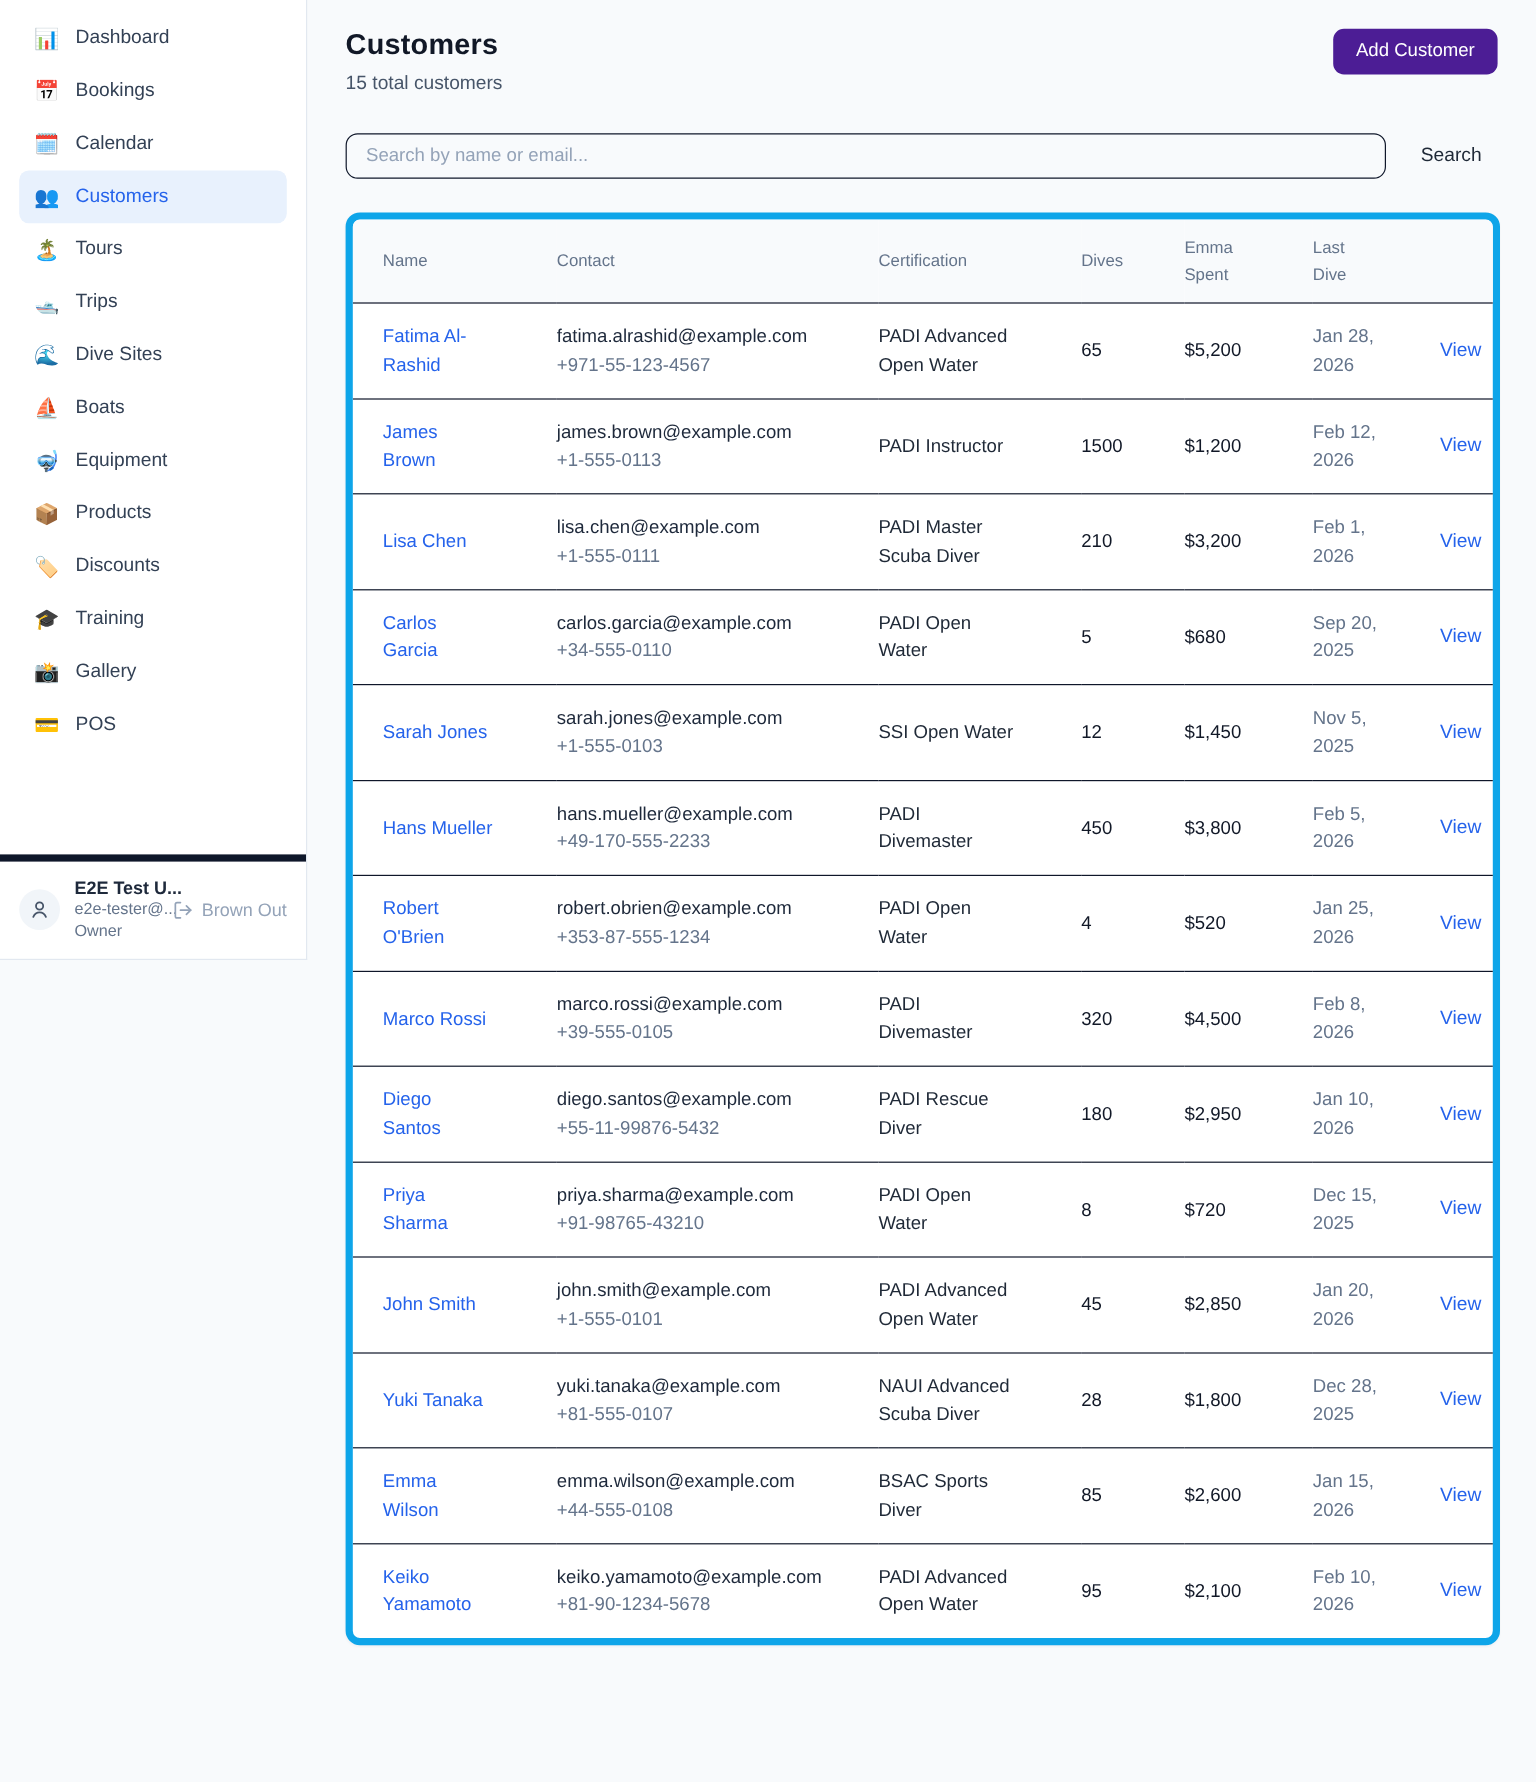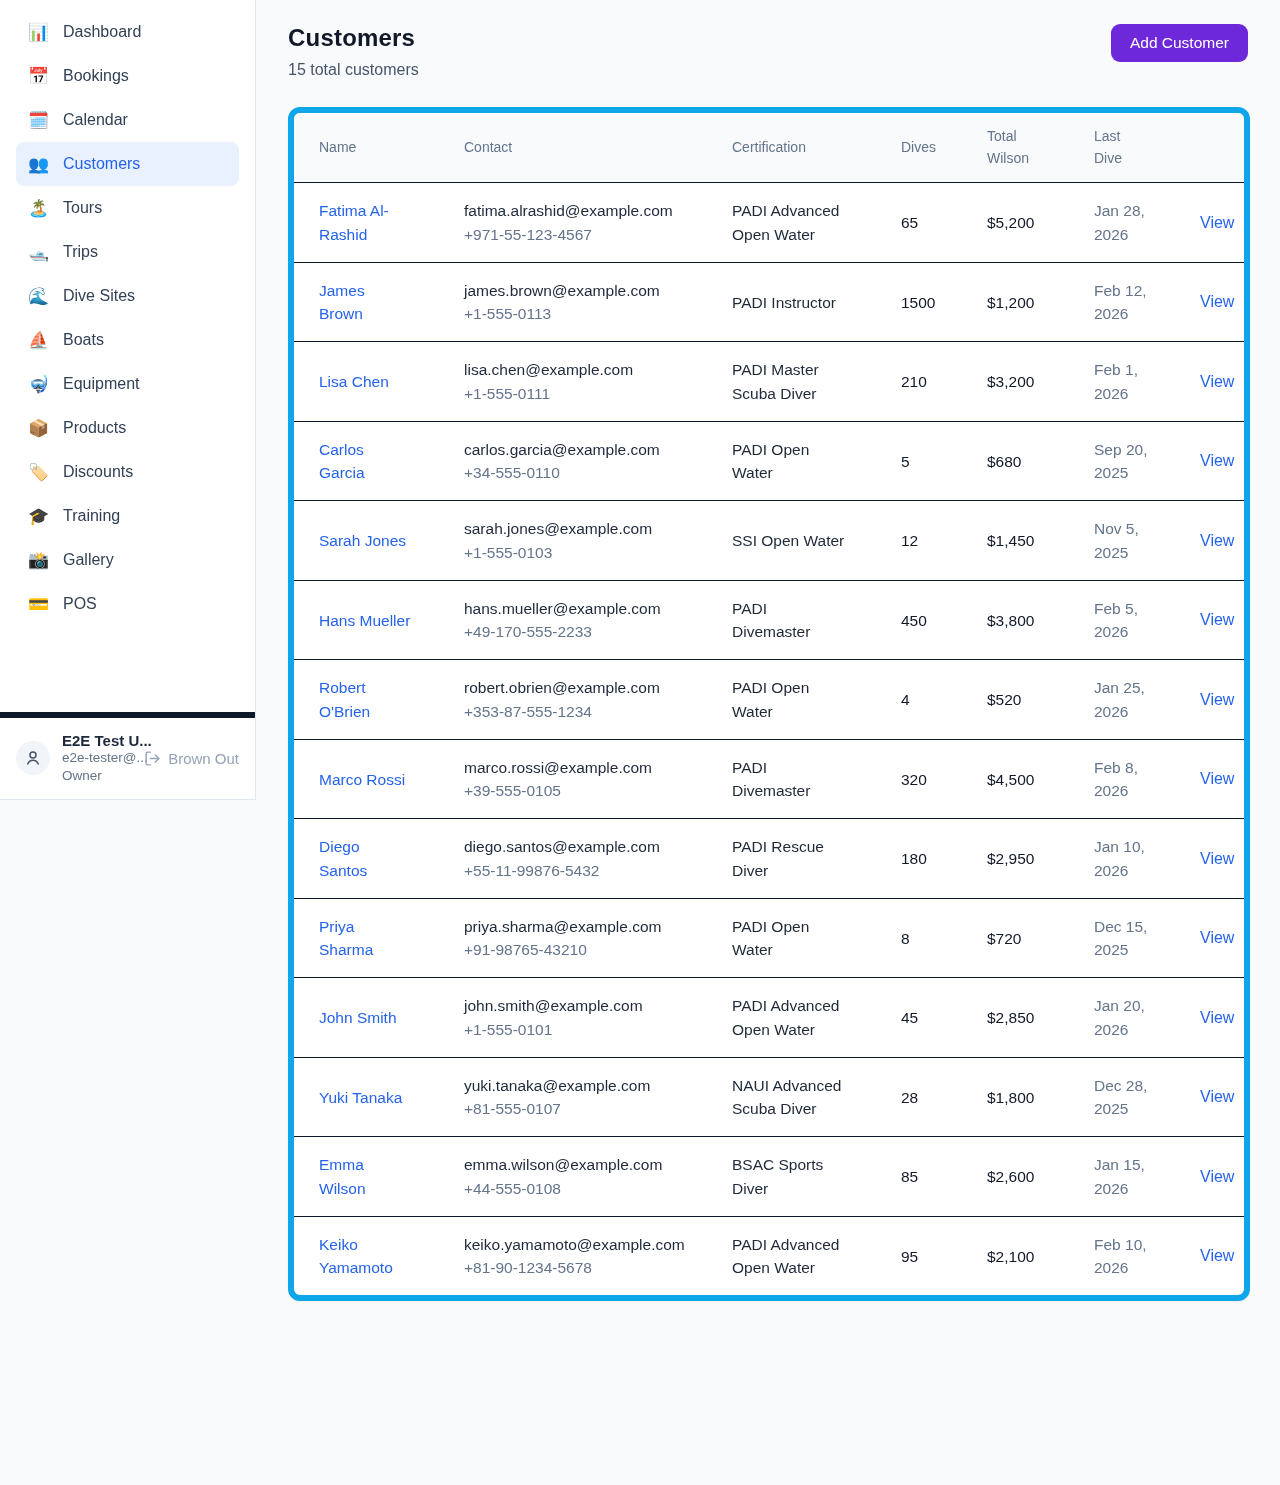--- a/index.html
+++ b/index.html
@@ -50,21 +50,21 @@
     margin-left: auto; display: flex; align-items: center; gap: 7px;
     color: #94a3b8; font-size: 15px; cursor: pointer; white-space: nowrap;
   }
 
   
   .main { margin-left: 256px; padding: 24px 32px 0 32px; }
   .page-header { display: flex; align-items: flex-start; justify-content: space-between; }
   .page-title { font-size: 24px; font-weight: bold; color: #111827; letter-spacing: .2px; }
   .page-subtitle { font-size: 16px; color: #475569; margin-top: 9px; }
   .btn-primary {
-    background: #6d28d9; color: #fff; border: none; border-radius: 9px;
+    background: #4c1d95; color: #fff; border: none; border-radius: 9px;
     font-size: 15.5px; font-weight: 500; padding: 10px 19px; cursor: pointer;
     font-family: inherit;
   }
   .search-row { display: flex; align-items: center; margin-top: 32px; }
   .search-input {
     flex: 0 0 auto; width: 867px; height: 38px;
     background: transparent; border: 1.7px solid #0f172a; border-radius: 10px;
     padding: 0 16px; font-size: 15.5px; color: #0f172a; font-family: inherit; outline: none;
   }
   .search-input::placeholder { color: #94a3b8; }
@@ -198,39 +198,43 @@
 
 <main class="main">
   <div class="page-header">
     <div>
       <h1 class="page-title">Customers</h1>
       <div class="page-subtitle">15 total customers</div>
     </div>
     <button class="btn-primary">Add Customer</button>
   </div>
 
+  <div class="search-row">
+    <input class="search-input" type="text" placeholder="Search by name or email..." style="">
+    <button class="search-btn">Search</button>
+  </div>
 
   <div class="card">
     <table>
       <colgroup>
         <col class="c-name">
           <col class="c-contact">
           <col class="c-cert">
           <col class="c-dives">
         <col class="c-spent">
           <col class="c-last">
           <col class="c-action">
       </colgroup>
       <thead>
           <tr id="table-head-row">
             <th><span class="th-label">Name</span></th>
             <th><span class="th-label">Contact</span></th>
             <th><span class="th-label">Certification</span></th>
             <th><span class="th-label">Dives</span></th>
-            <th class="narrow"><span class="th-label">Total Wilson</span></th>
+            <th class="narrow"><span class="th-label">Emma Spent</span></th>
             <th class="narrow"><span class="th-label">Last Dive</span></th>
             <th><span class="th-label"></span></th>
           </tr>
         </thead>
       <tbody id="table-body">
           <tr>
             <td><a class="name-link">Fatima Al-Rashid</a></td>
             <td>
               <div class="cell-sub"><span class="email">fatima.alrashid@example.com</span></div>
               <div class="cell-sub phone">+971-55-123-4567</div>

